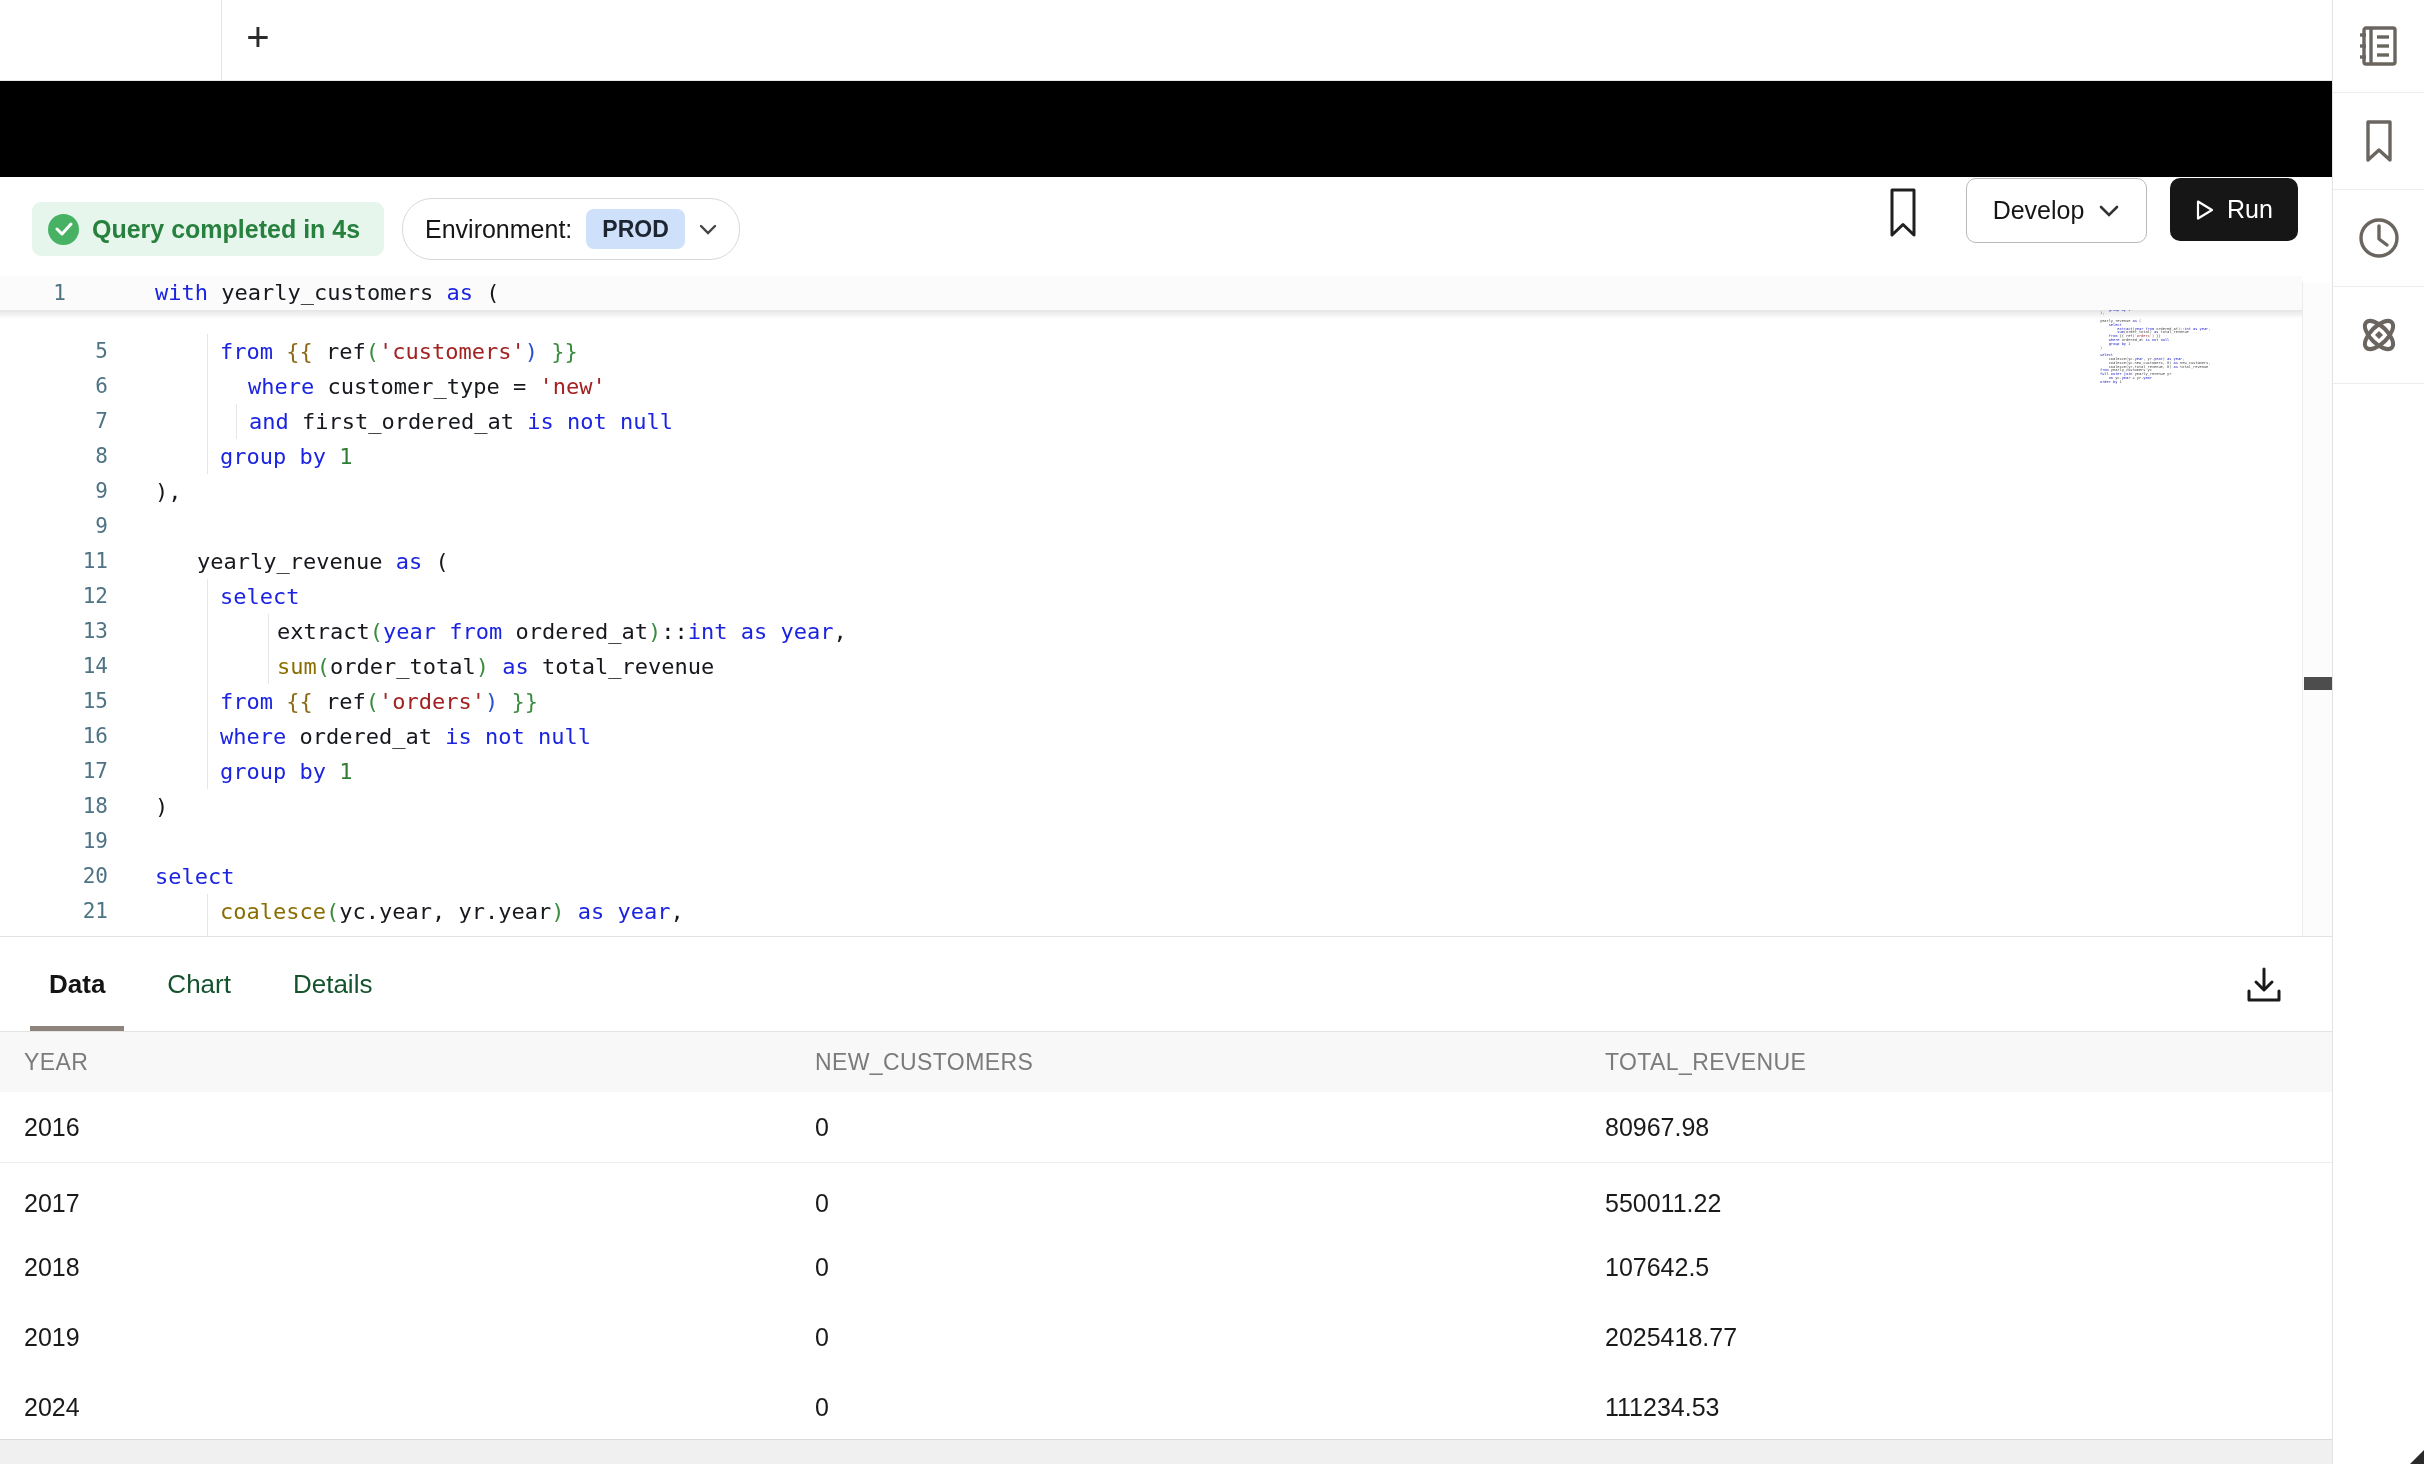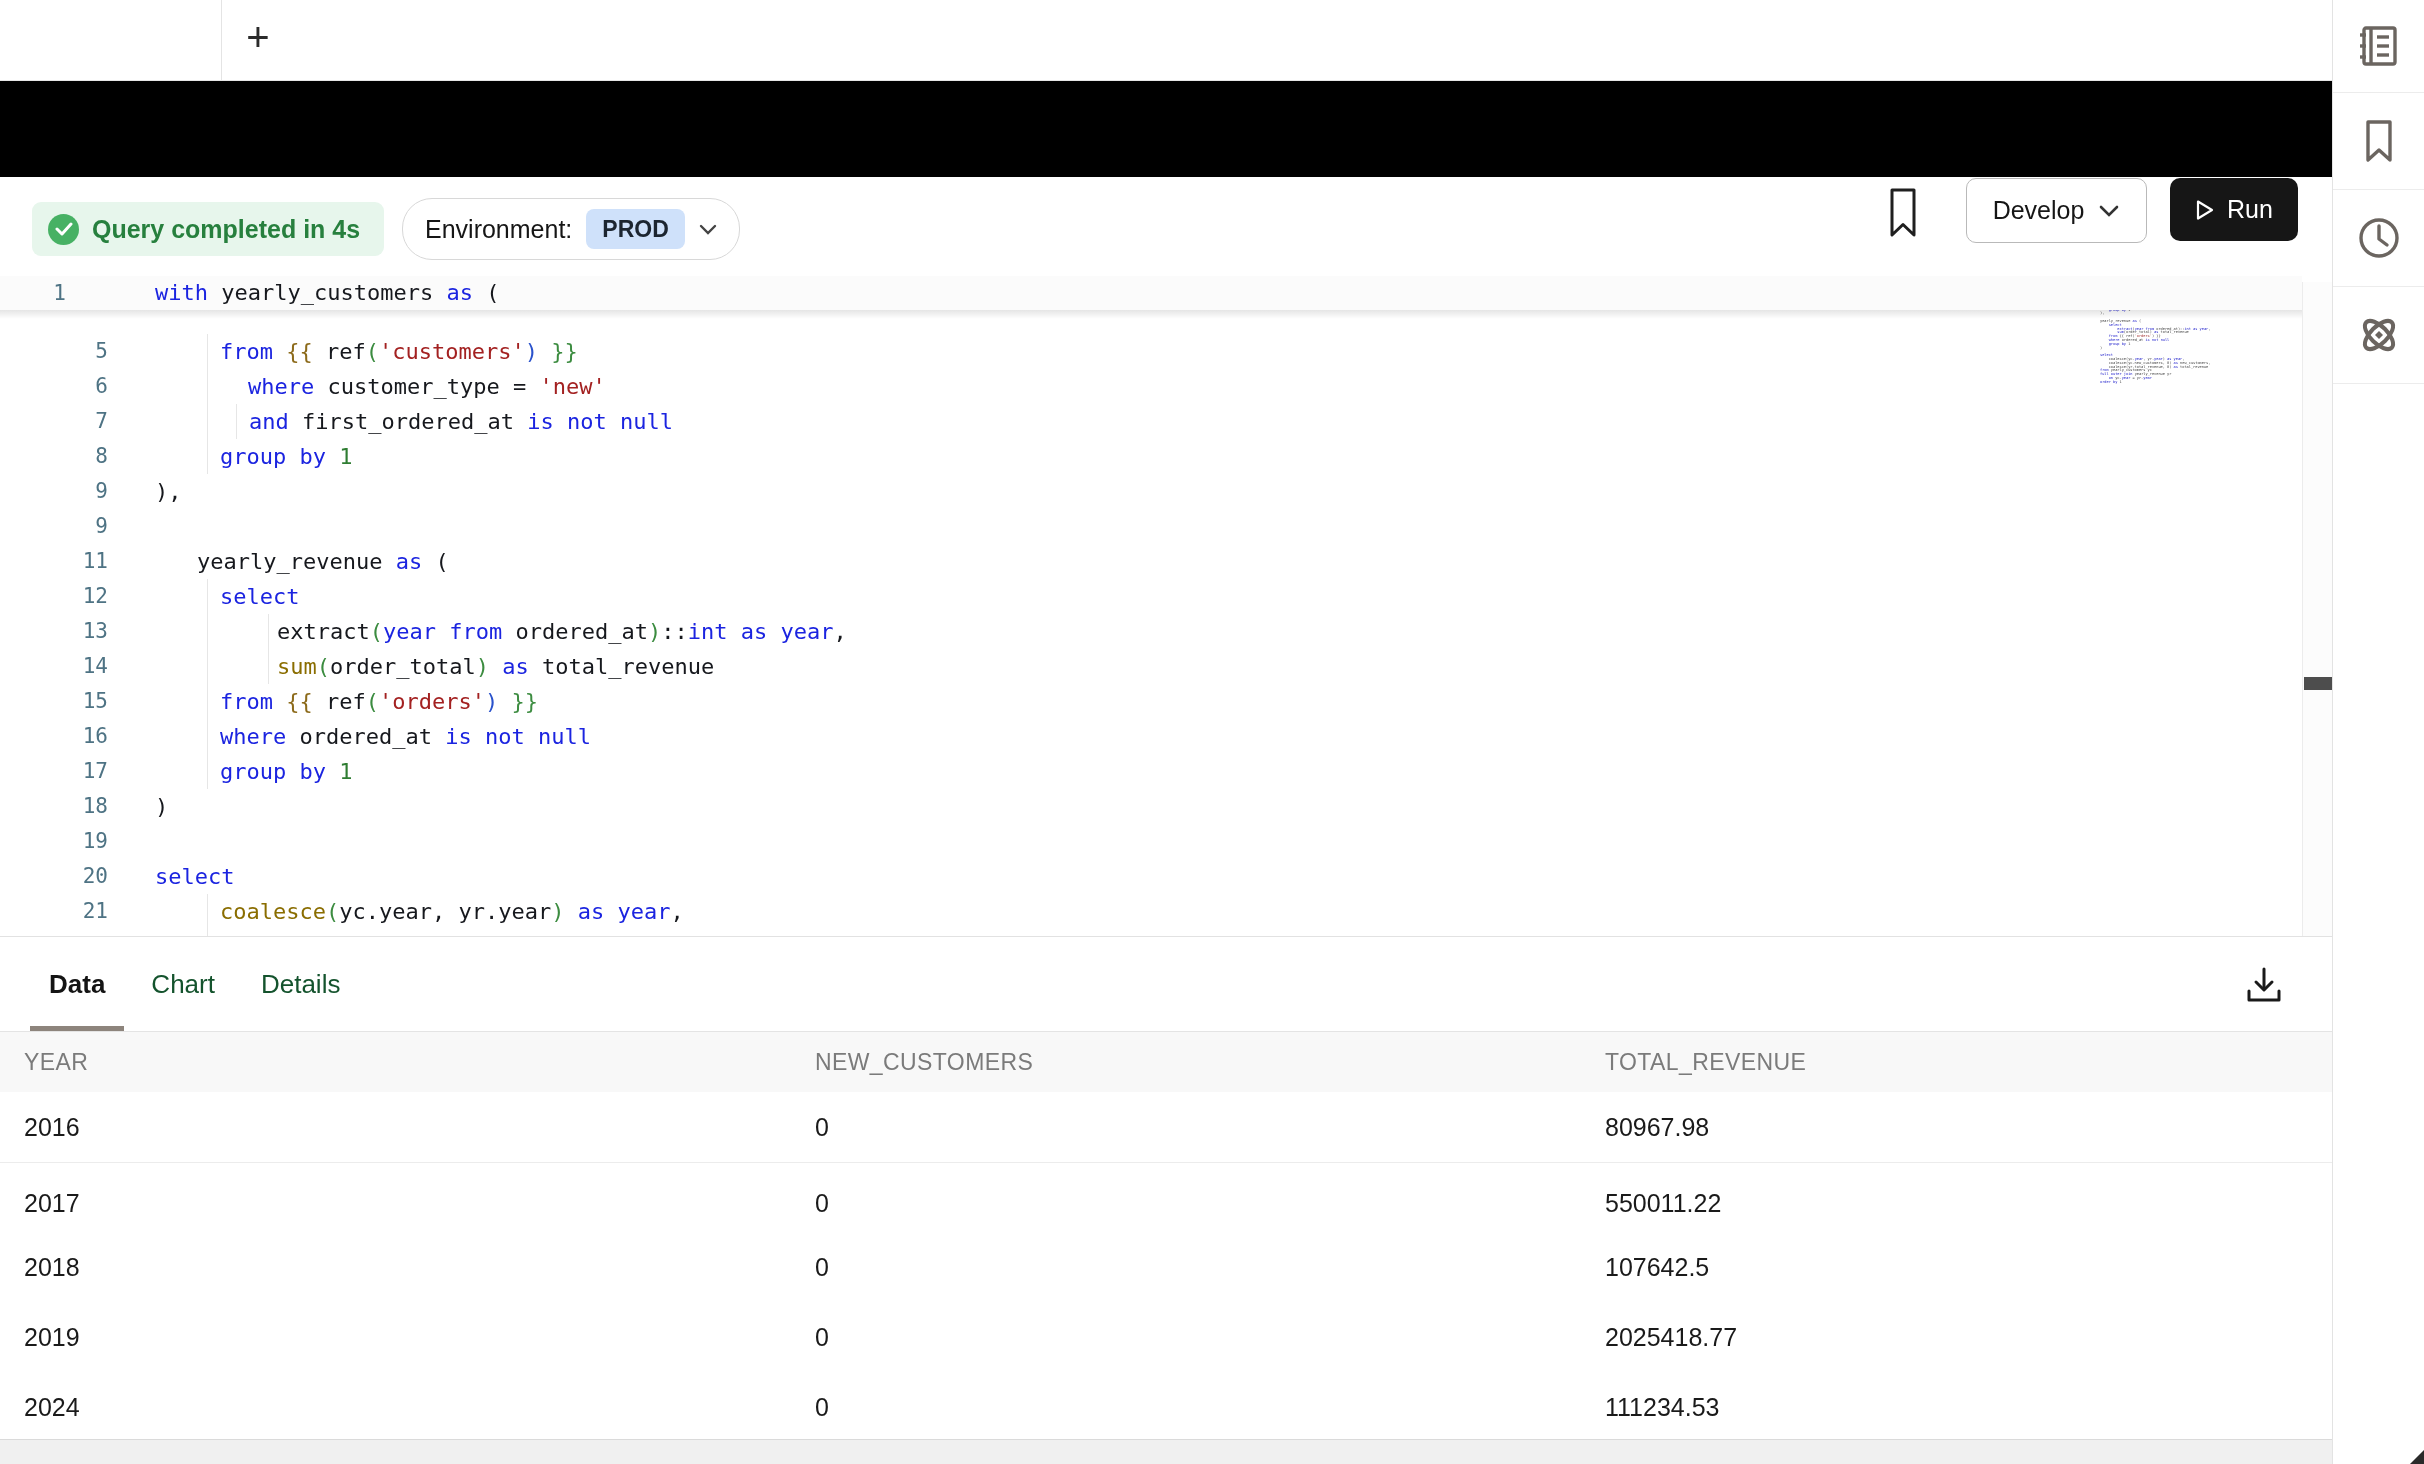--- a/index.html
+++ b/index.html
@@ -46,21 +46,21 @@
   .tk-kw{color:#1b24e0}.tk-t{color:#16181d}.tk-str{color:#a32121}
   .tk-ref{color:#a32121;text-decoration-thickness:2px;text-underline-offset:5px;}
   .tk-num{color:#2f7d32}.tk-fn{color:#8a6d00}.tk-bg{color:#3c8c40}.tk-bb{color:#2a52cc}.tk-jo{color:#8c6a1a}
   .minimap{position:absolute;left:2100px;top:22px;width:130px;height:115px;overflow:hidden;}
   .minimap pre{margin:0;font-family:"DejaVu Sans Mono",monospace;font-size:3.6px;line-height:3.8px;color:#444;}
   .mm-k{color:#2323cc}.mm-s{color:#a33030}
   .scroll-col{position:absolute;left:2302px;top:22px;width:29px;height:654px;background:#fcfcfc;border-left:1px solid #ececec;}
   .scroll-thumb{position:absolute;left:1px;top:395px;width:28px;height:13px;background:#4d4d4d;cursor:grab;}
   
   .results-panel{position:absolute;left:0;top:936px;width:2332px;height:528px;border-top:1px solid #e2e2e2;background:#fff;}
-  .rtabs{position:absolute;left:30px;top:0;height:94px;display:flex;gap:8px;}
+  .rtabs{position:absolute;left:30px;top:0;height:94px;display:flex;gap:24px;}
   .rtab{position:relative;height:94px;display:flex;align-items:center;padding:0 19px;font-size:26px;color:#14532d;cursor:pointer;}
   .rtab.active{color:#141414;font-weight:700;}
   .rtab.active::after{content:"";position:absolute;left:0;right:0;bottom:0;height:5px;background:#8d847c;}
   .rtabs-border{position:absolute;left:0;top:94px;width:2332px;height:1px;background:#e4e4e4;}
   .dl-btn{position:absolute;left:2236px;top:20px;width:56px;height:56px;display:flex;align-items:center;justify-content:center;cursor:pointer;}
   .thead{position:absolute;left:0;top:95px;width:2332px;height:60px;background:#f8f8f8;display:grid;
          grid-template-columns:815px 790px auto;align-items:center;}
   .thead div{font-size:23px;color:#7b7b7b;letter-spacing:0.4px;}
   .trow{position:absolute;left:0;width:2332px;height:70px;display:grid;grid-template-columns:815px 790px auto;
         align-items:center;border-bottom:1px solid #ececec;background:#fff;}

